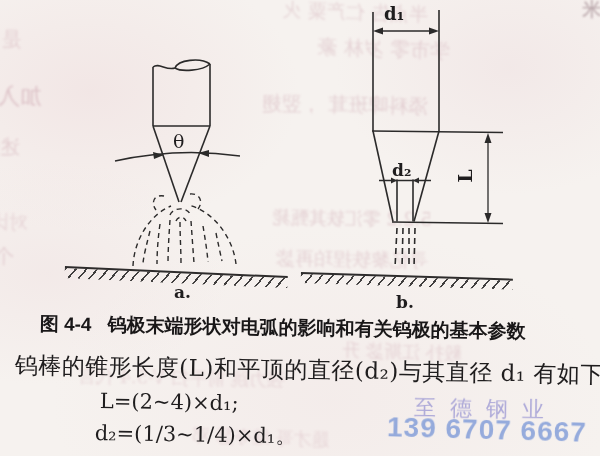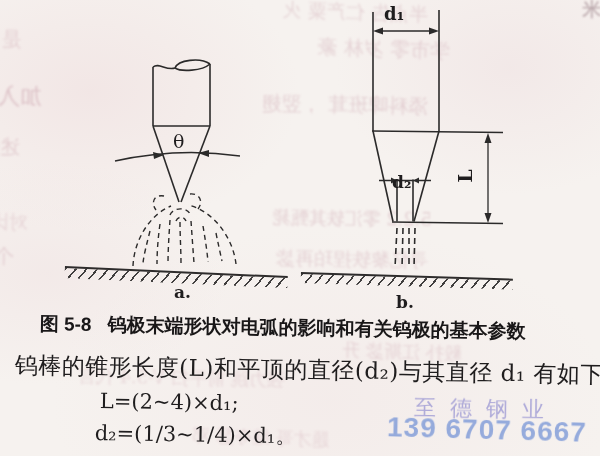--- a/index.html
+++ b/index.html
@@ -132,27 +132,27 @@
       <path d="M409,228 L409,268"></path>
       <path d="M415,228 L414,268"></path>
     </g>
   </svg>
 
   <div class="ground" style="left:65px;top:266px;width:223px;height:10px;transform:rotate(2.6deg)"></div>
   <div class="ground" style="left:301px;top:272px;width:212px;height:9px;transform:rotate(1.8deg)"></div>
 
   <div class="dimlabel" style="left:173px;top:130px;font-size:19px;font-weight:400">θ</div>
   <div class="dimlabel" style="left:384px;top:3px;font-size:18px">d₁</div>
-  <div class="dimlabel" style="left:392px;top:172px;font-size:17px">d₂</div>
+  <div class="dimlabel" style="left:392px;top:160px;font-size:17px">d₂</div>
   <div class="dimlabel" style="left:458px;top:165px;font-size:19px;transform:rotate(-90deg)">L</div>
   <div class="figletter" style="left:174px;top:282px">a.</div>
   <div class="figletter" style="left:396px;top:292px">b.</div>
 
   <div class="caption">
-    <span>图 5-8</span><span class="gap"></span><span>钨极末端形状对电弧的影响和有关钨极的基本参数</span>
+    <span>图 4-4</span><span class="gap"></span><span>钨极末端形状对电弧的影响和有关钨极的基本参数</span>
   </div>
 
   <div class="bodyline">钨棒的锥形长度(L)和平顶的直径(d₂)与其直径 d₁ 有如下关系:</div>
   <div class="formula f1">L=(2~4)×d₁;</div>
   <div class="formula f2">d₂=(1/3~1/4)×d₁。</div>
 
   <div class="wm-name">至德钢业</div>
   <div class="wm-phone">139 6707 6667</div>
 
 </div>

